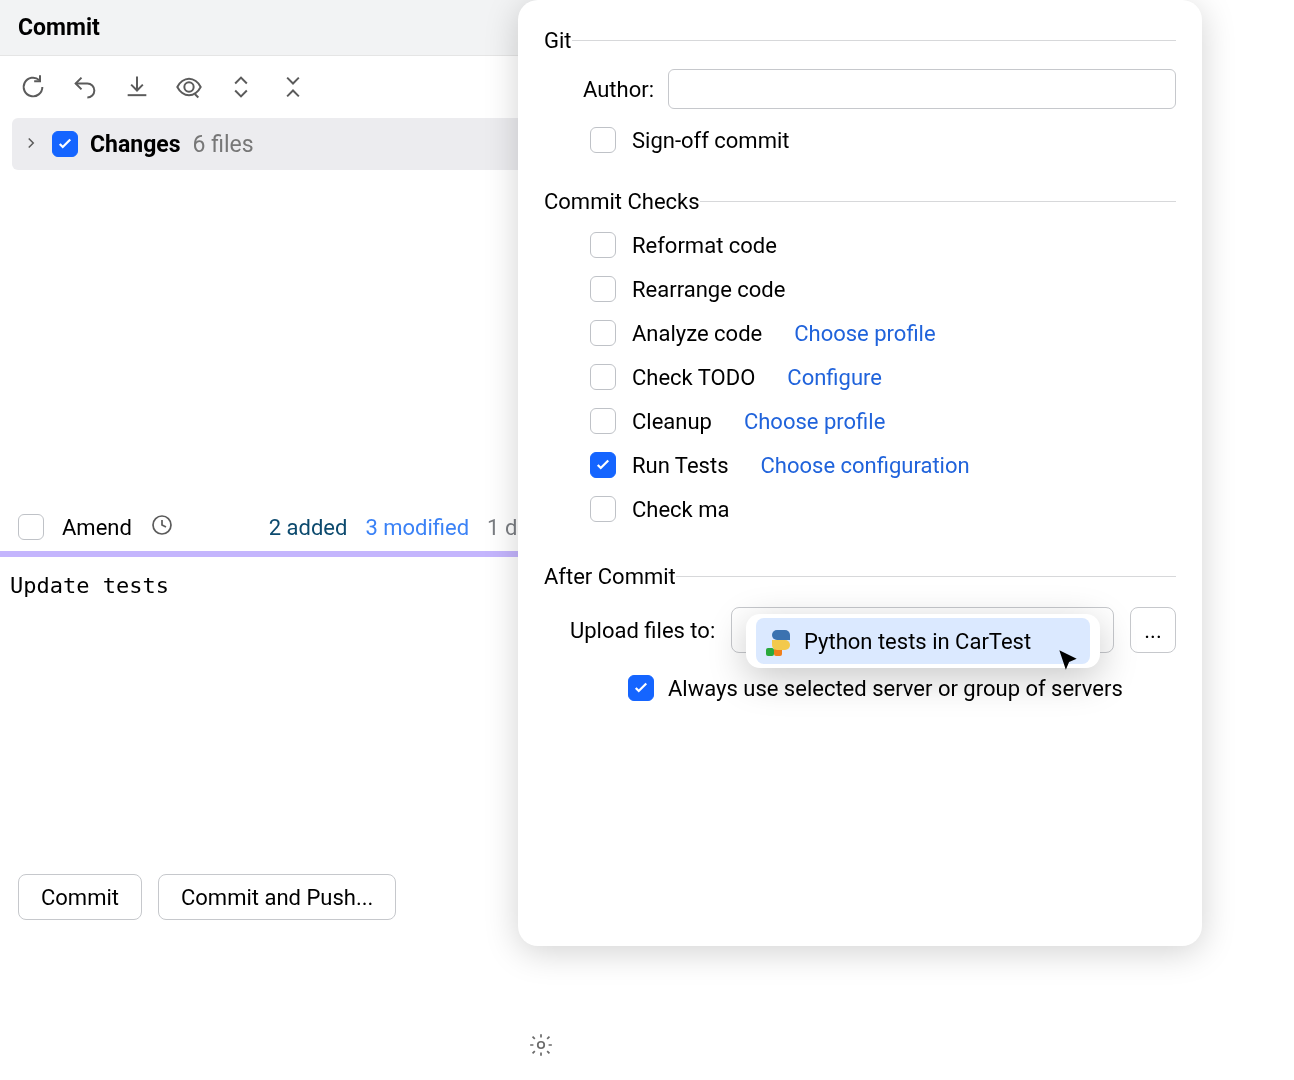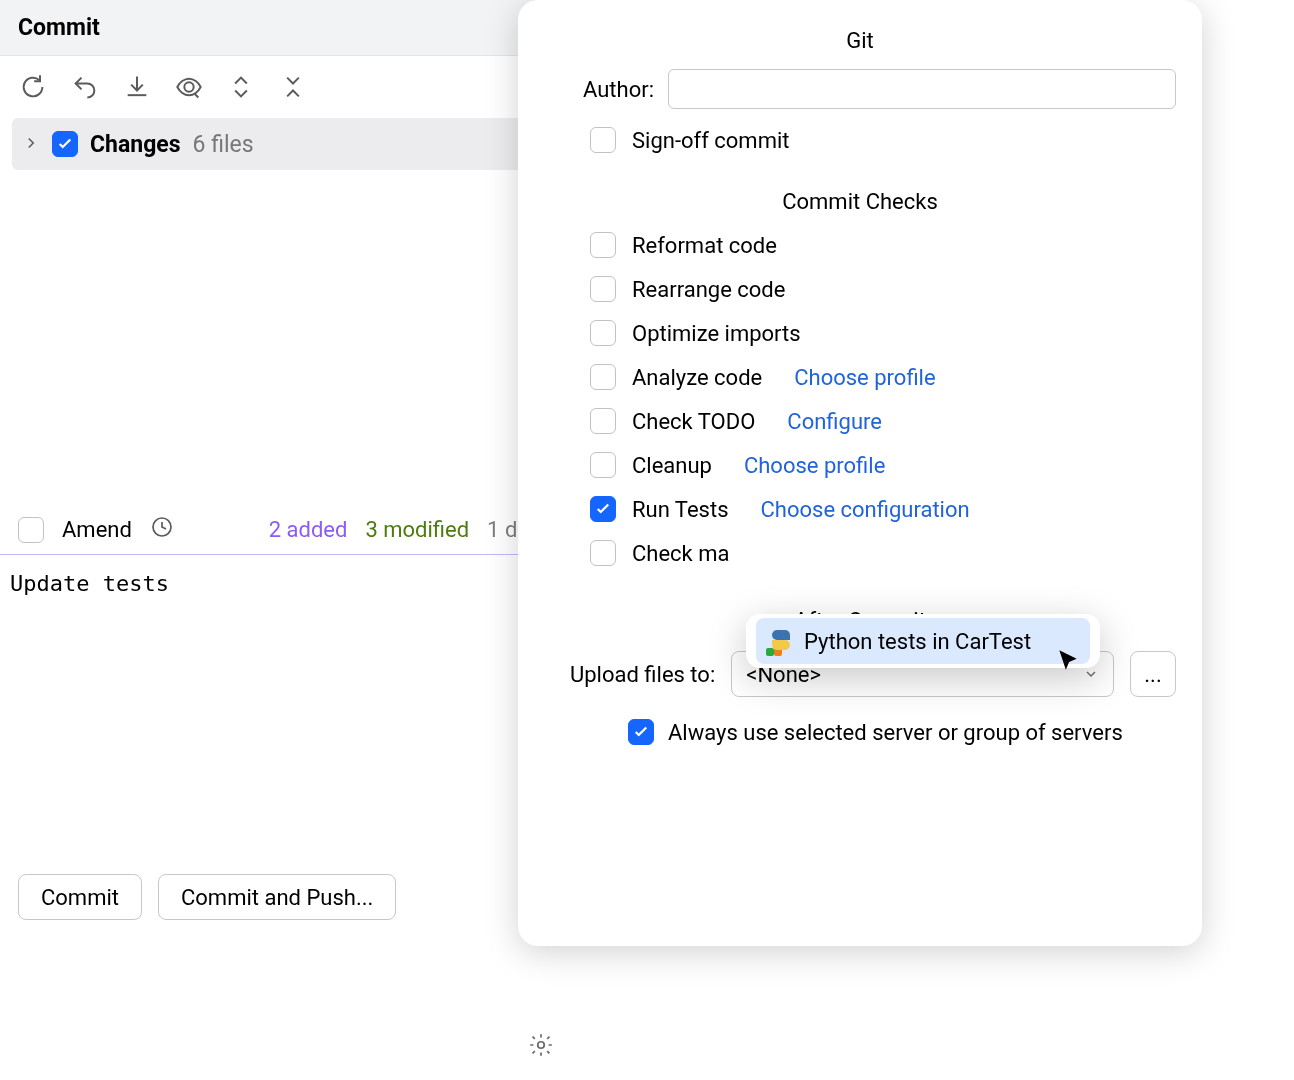--- a/index.html
+++ b/index.html
@@ -25,35 +25,35 @@
   .checkbox.checked { background:#1565ff; border-color:#1565ff; }
   .checkbox.checked svg { width:18px; height:18px; stroke:#fff; stroke-width:3; fill:none; }
 
   .cl-title { font-weight:700; font-size:23px; }
   .cl-count { color:#777; font-size:23px; }
 
   .spacer { flex:1; }
 
   .status-bar { height:48px; margin-top: 64px; display:flex; align-items:center; gap:18px; padding: 0 18px; }
   .clock svg { width:24px; height:24px; stroke:#5b5b5b; stroke-width:1.7; fill:none; }
-  .added { color:#8b5cf6;text-align:right; }
-  .modified { color:#4d7c0f; }
+  .added { color:#0c4a6e;text-align:right; }
+  .modified { color:#3b82f6; }
   .deleted { color:#7a7d82; }
 
-  .msg-area { flex:1; border-top:1px solid #c4b5fd; padding: 16px 10px; font-family: ui-monospace, SFMono-Regular, Menlo, monospace; font-size:22px; }
+  .msg-area { flex:1; border-top:6px solid #c4b5fd; padding: 16px 10px; font-family: ui-monospace, SFMono-Regular, Menlo, monospace; font-size:22px; }
 
   .bottom-bar { height: 78px; display:flex; align-items:center; gap:16px; padding: 0 18px; }
   .btn { height: 46px; padding: 0 22px; border:1.4px solid #c6c8cc; border-radius:8px; background:#fff; display:flex; align-items:center; font-size:22px; }
 
   .gear-corner { position:absolute; left: 528px; top: 1032px; width:28px; height:28px; }
   .gear-corner svg { width:26px; height:26px; stroke:#6b6b6b; stroke-width:1.6; fill:none; }
 
   
   .popover { position:absolute; left: 518px; top: 0; width: 684px; height: 946px; background:#fff; border-radius: 20px; box-shadow: 0 6px 34px rgba(0,0,0,0.18); padding: 24px 26px 26px 26px; }
-  .section-head { display:flex; align-items:center; color:#000; font-size:22px; margin: 4px 0 12px 0; flex-direction: column; }
+  .section-head { display:flex; align-items:center; color:#000; font-size:22px; margin: 4px 0 12px 0; }
   .section-head .line { flex:1; height:1px; background:#d7d8da; }
   .form-row { display:flex; align-items:center; margin: 16px 0; }
   .author-label { width: 124px; text-align:right; padding-right: 14px; font-size:22px; }
   .author-input { flex:1; height:40px; border:1.4px solid #c6c8cc; border-radius:6px; background:#fff; }
   .check-row { display:flex; align-items:center; gap: 16px; margin: 18px 0 18px 46px; font-size:22px; }
   .check-row .link { color:#2063db; margin-left: 16px; }
   .after-row { display:flex; align-items:center; gap: 16px; margin: 18px 0 0 26px; font-size:22px; }
   .after-row .select { position:relative; flex:1; height:46px; border:1.4px solid #c6c8cc; border-radius:8px; display:flex; align-items:center; padding: 0 14px; }
   .after-row .caret svg { width:16px; height:16px; stroke:#6b6b6b; stroke-width:2; fill:none; position:absolute; right:14px; top:14px; }
   .after-row .dots { width:46px; height:46px; border:1.4px solid #c6c8cc; border-radius:8px; display:flex; align-items:center; justify-content:center; font-size:22px; }
@@ -210,24 +210,20 @@
     <div class="check-row">
       <div class="checkbox"></div>
       <span>Reformat code</span>
     </div>
     <div class="check-row">
       <div class="checkbox"></div>
       <span>Rearrange code</span>
     </div>
     <div class="check-row">
       <div class="checkbox"></div>
-      <span>Optimize imports</span>
-    </div>
-    <div class="check-row">
-      <div class="checkbox"></div>
       <span>Analyze code</span>
       <span class="link">Choose profile</span>
     </div>
     <div class="check-row">
       <div class="checkbox"></div>
       <span>Check TODO</span>
       <span class="link">Configure</span>
     </div>
     <div class="check-row">
       <div class="checkbox"></div>

